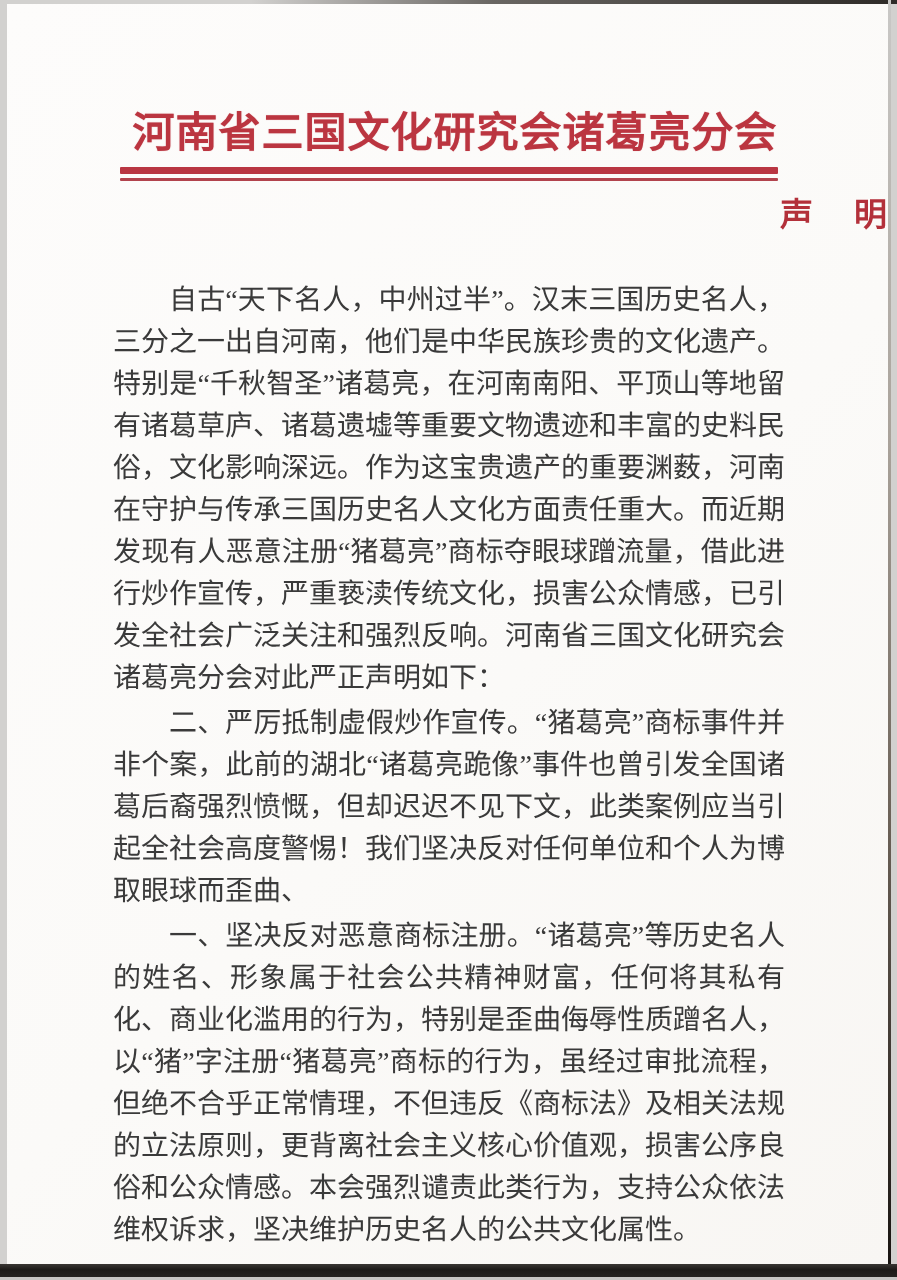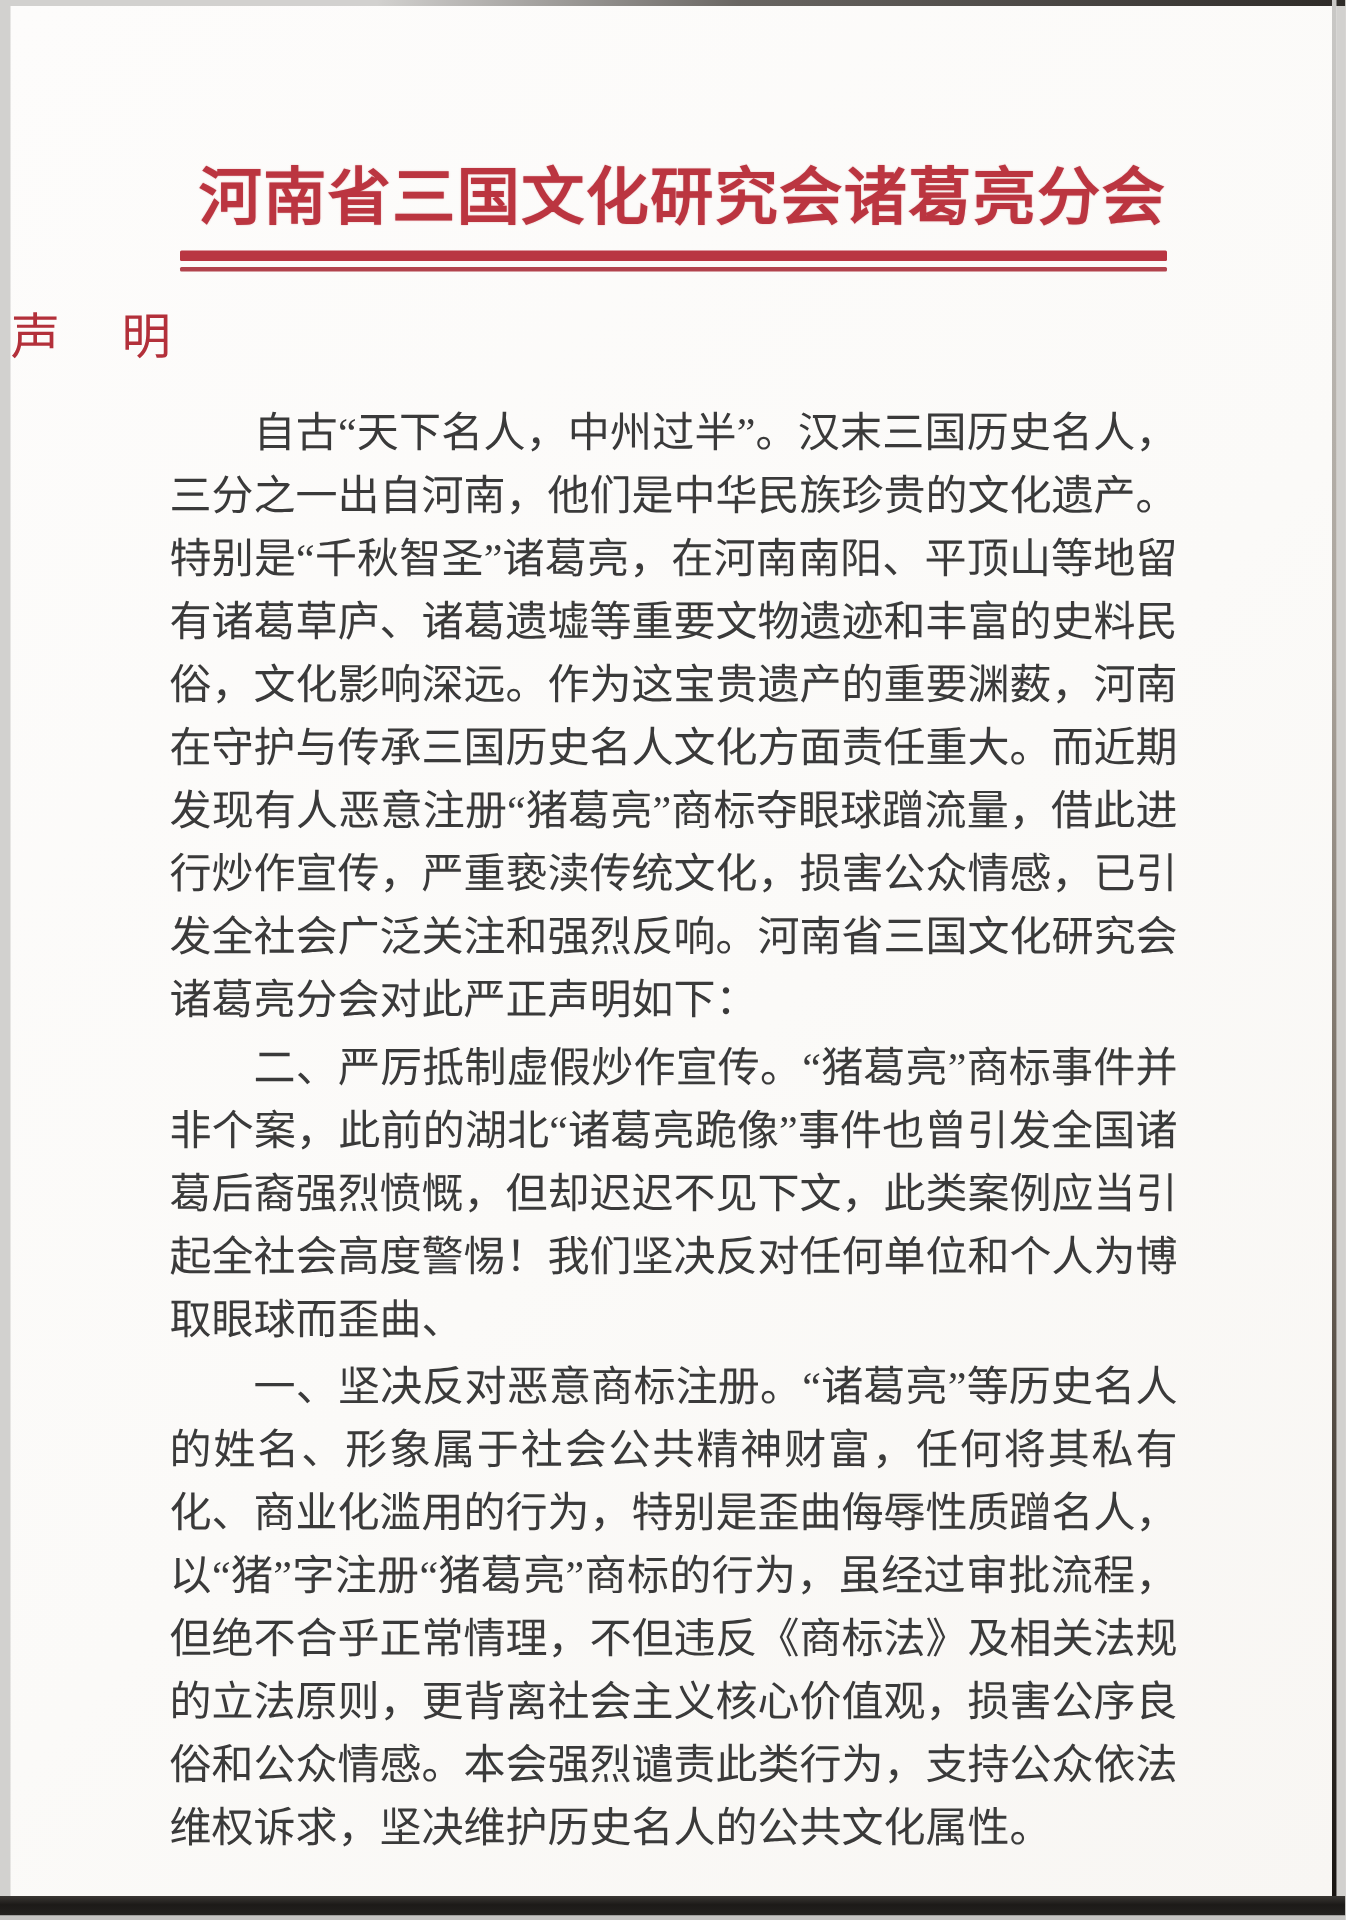--- a/index.html
+++ b/index.html
@@ -84,32 +84,32 @@
     border-radius: 1px;
   }
   .rule-thin {
     height: 3px;
     margin-top: 4px;
     background: #b2434d;
     border-radius: 1px;
   }
   
   .doc-title {
-    margin: 26px 0 0 0;
-    text-align: left;
+    margin: 15px 0 0 0;
+    text-align: right;
     font-size: 33px;
     line-height: 1.2;
-    font-weight: 400;
+    font-weight: 700;
     letter-spacing: 4px;
     color: #b3303a;
   }
   
   .body-text {
     width: 672px;
-    margin: 22px auto 0 auto;
+    margin: 43px auto 0 auto;
     font-size: 28px;
     line-height: 42px;
     text-align: justify;
     color: #3a3a3a;
     text-justify: inter-ideograph;
   }
   .body-text p {
     margin: 0;
     text-indent: 2em;
   }

